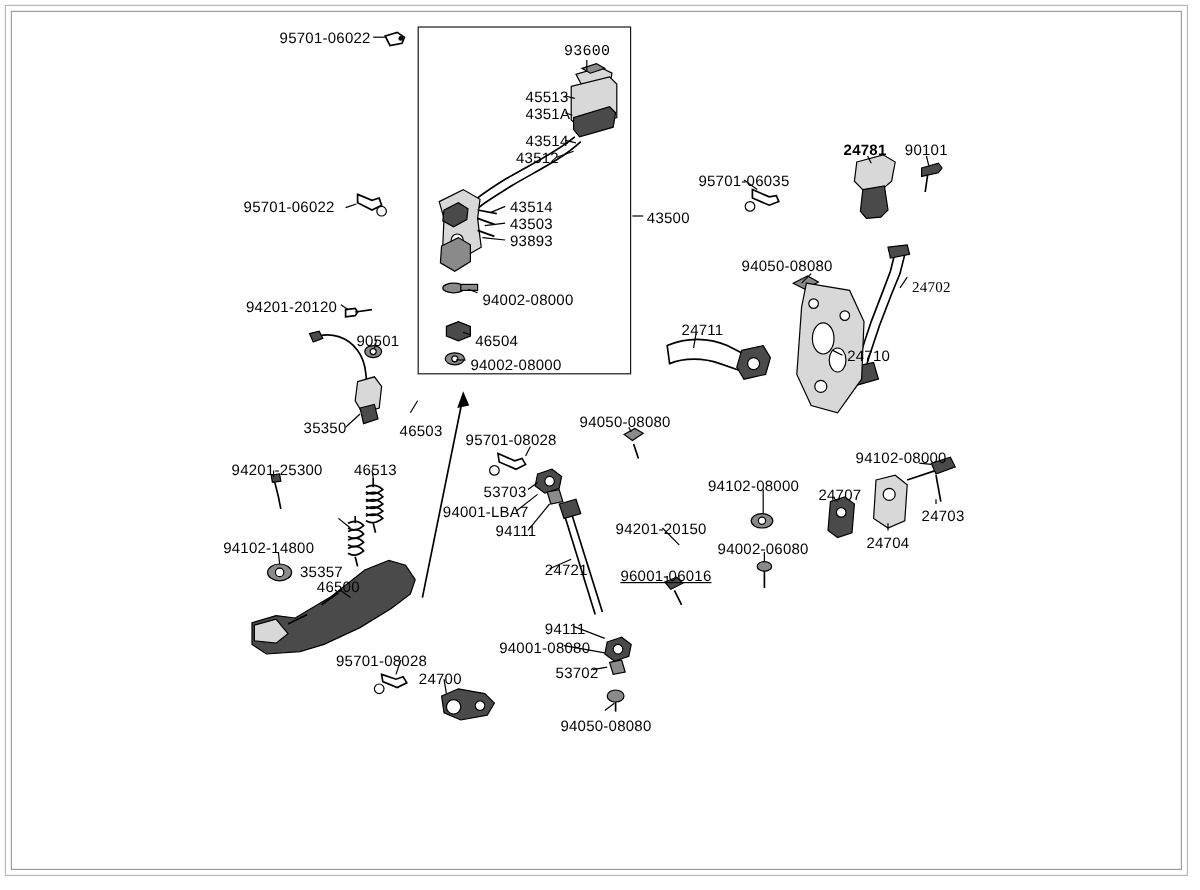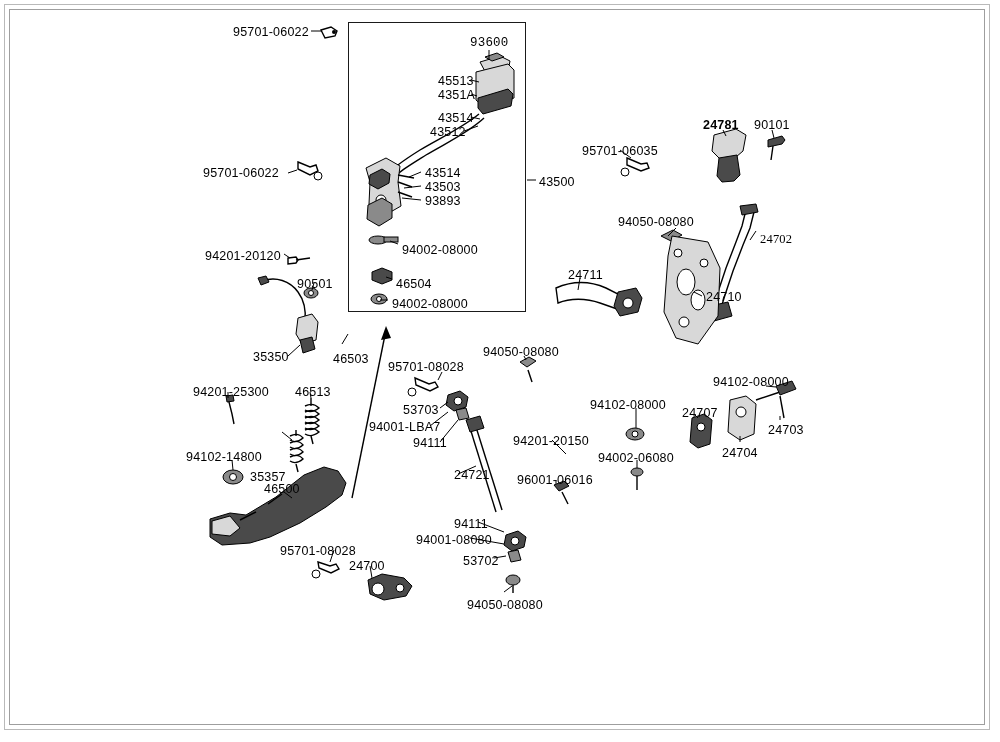--- a/index.html
+++ b/index.html
@@ -327,21 +327,21 @@
   <div class="label" style="left:403px; top:403px;text-align:right;">53703</div>
   <div class="label" style="left:768px; top:423px;">24703</div>
   <div class="label" style="left:369px; top:420px;">94001-LBA7</div>
   <div class="label" style="left:250px; top:444px;margin-top:26px;">35357</div>
   <div class="label" style="left:413px; top:436px;">94111</div>
   <div class="label" style="left:513px; top:434px;">94201-20150</div>
   <div class="label" style="left:722px; top:446px;">24704</div>
   <div class="label" style="left:186px; top:450px;">94102-14800</div>
   <div class="label" style="left:598px; top:451px;">94002-06080</div>
   <div class="label" style="left:454px; top:468px;">24721</div>
-  <div class="label" style="left:517px; top:473px;">96001-06016</div>
+  <div class="label" style="left:517px; top:473px;text-decoration:underline;">96001-06016</div>
   <div class="label" style="left:264px; top:482px;">46500</div>
   <div class="label" style="left:454px; top:517px;">94111</div>
   <div class="label" style="left:416px; top:533px;">94001-08080</div>
   <div class="label" style="left:463px; top:554px;">53702</div>
   <div class="label" style="left:280px; top:544px;">95701-08028</div>
   <div class="label" style="left:349px; top:559px;">24700</div>
   <div class="label" style="left:467px; top:598px;">94050-08080</div>
 
 </div>
 

